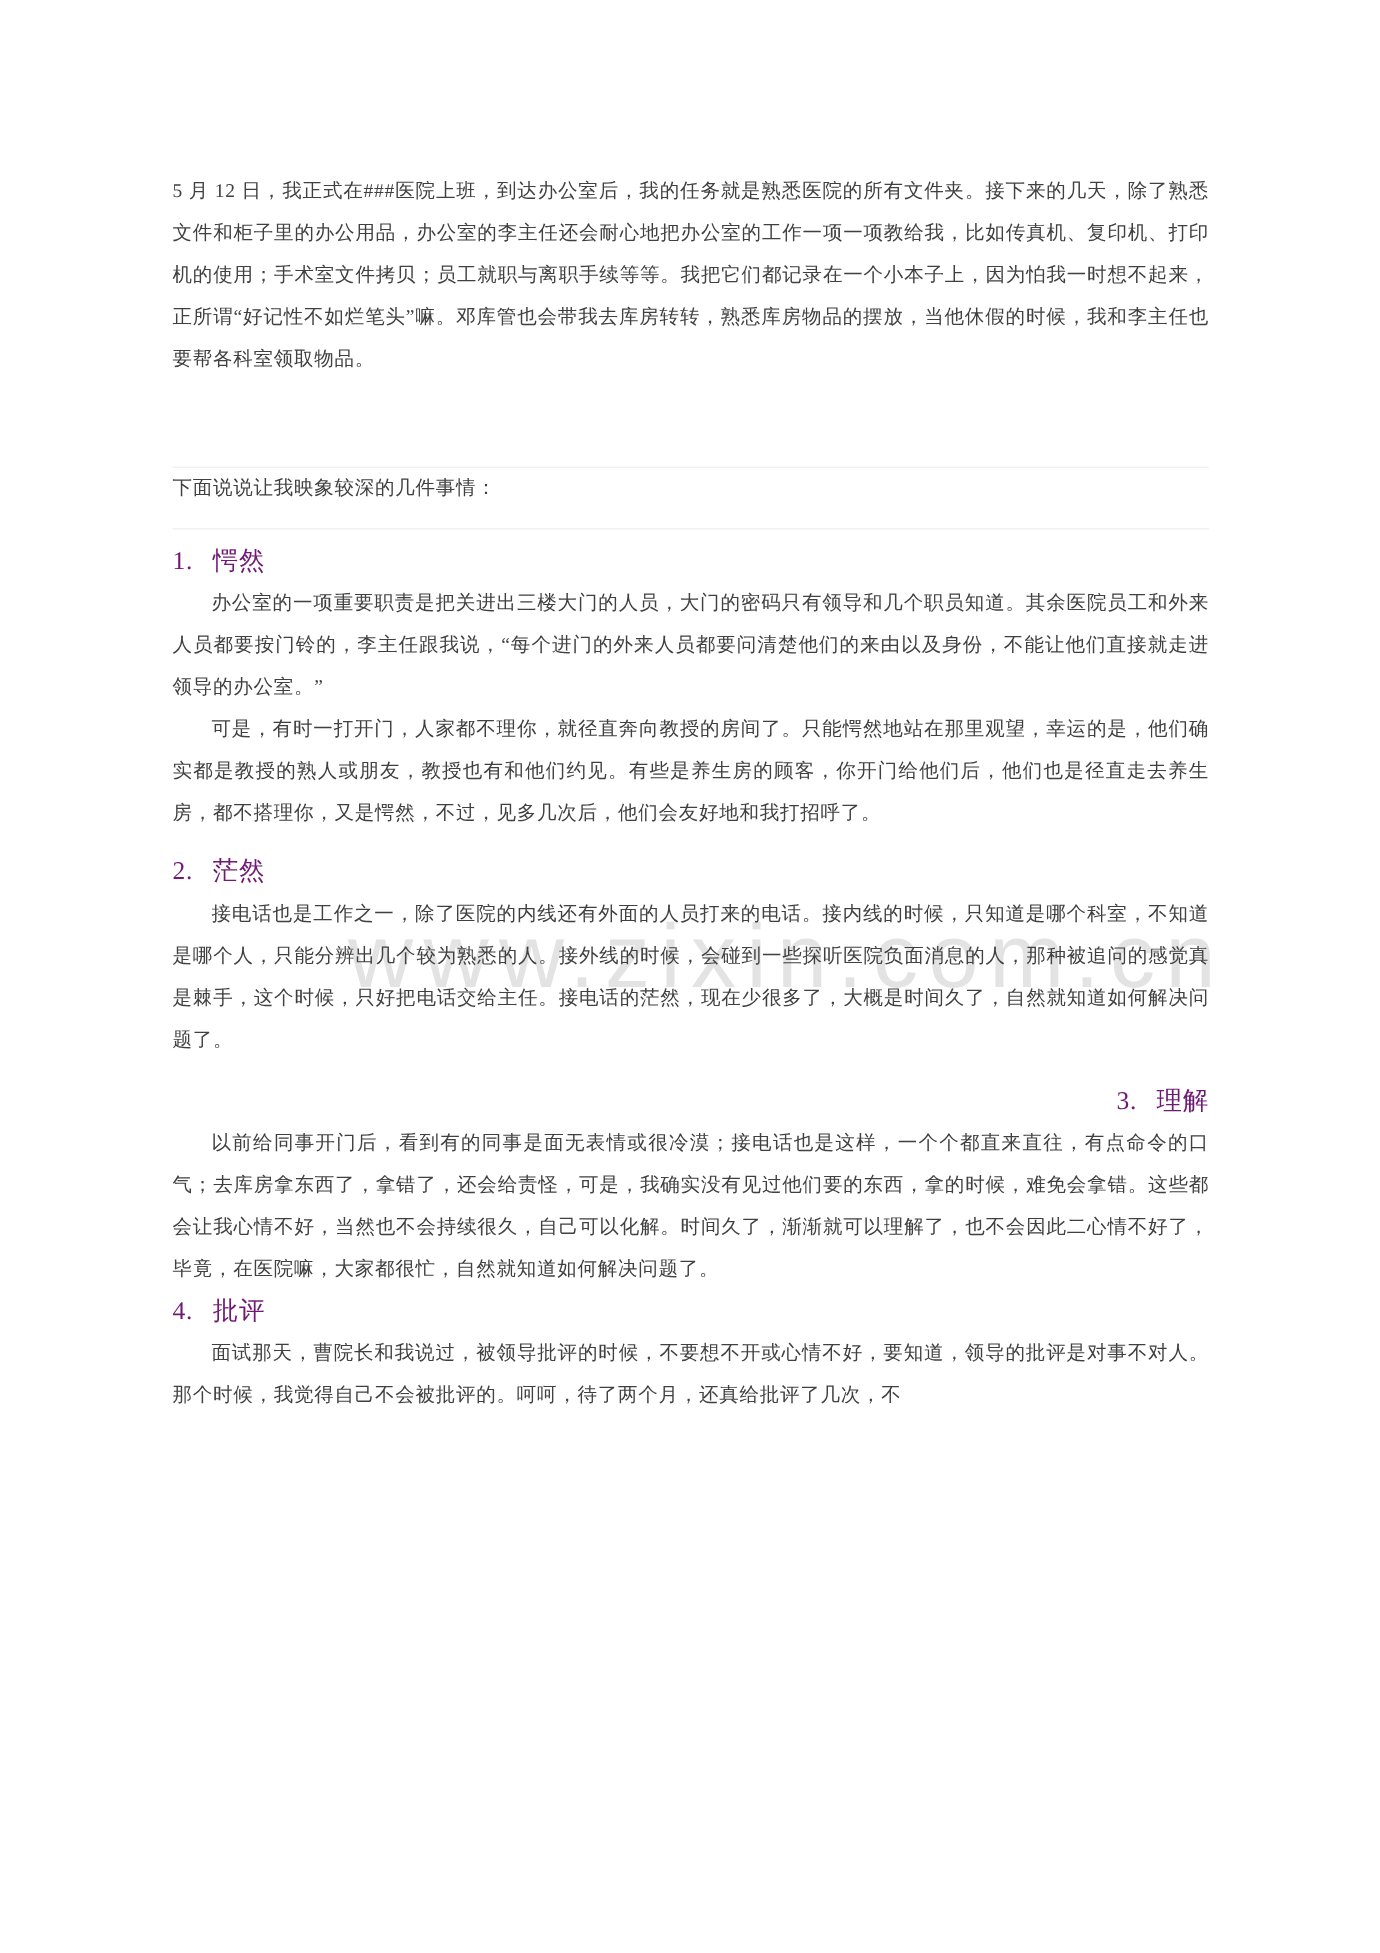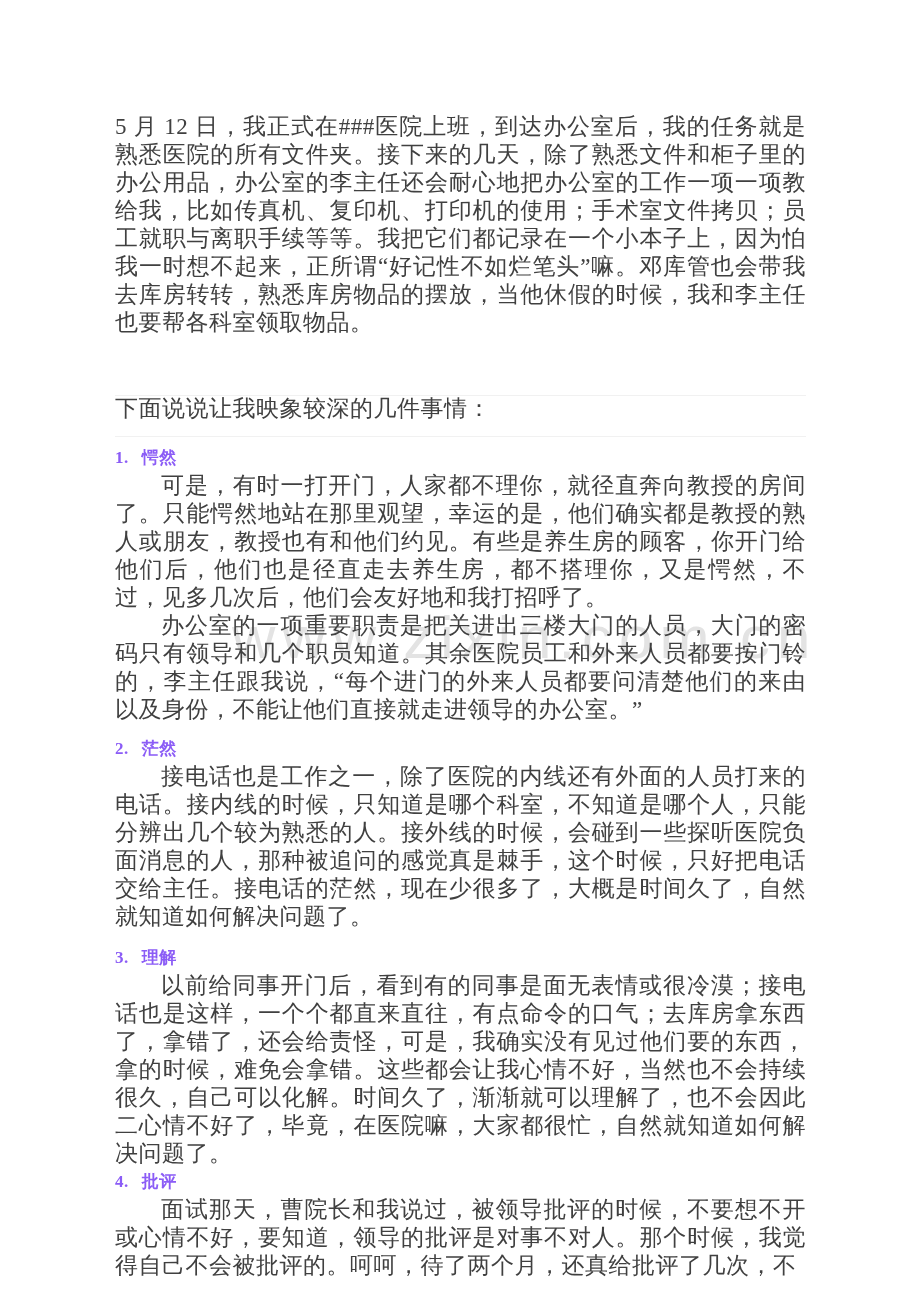--- a/index.html
+++ b/index.html
@@ -35,49 +35,49 @@
     z-index: 0;
     pointer-events: none;
     user-select: none;
   }
   .content {
     position: relative;
     z-index: 1;
   }
   p.para {
     margin: 0;
-    font-size: 23px;
+    font-size: 13px;
     line-height: 28px;
     color: #404040;
     text-align: justify;
     letter-spacing: 0.5px;
   }
   p.indent { text-indent: 2em; }
   p.m20 { margin-top: 20px; }
   .hairline {
     border: 0;
     border-top: 1px solid #f1f1f1;
     height: 0;
     margin: 0;
   }
   .hl-1 { margin-top: 58px; }
   .hl-2 { margin-top: 12px; }
   .lead { margin-top: 5px; font-family: Liberation Mono, monospace; }
   .heading {
     margin: 0;
     font-size: 17px;
     line-height: 28px;
-    color: #8b5cf6;
-    font-weight: bold;
+    color: #701a75;
+    font-weight: normal;
     letter-spacing: 0.5px;
   }
   .heading .num { margin-right: 13px; }
   .h-1 { margin-top: 7px; }
   .h-2 { margin-top: 11px; }
-  .h-3 { margin-top: 13px; }
+  .h-3 { margin-top: 13px; text-align: right; }
   .h-4 { margin-top: 0; }
   .p-after-h1a { margin-top: 25px; }
   .p-after-h1b { margin-top: 18px; }
   .p-after-h2 { margin-top: 24px; }
   .p-after-h3 { margin-top: 20px; }
   .p-after-h4 { margin-top: 20px; }
 </style>
 </head>
 <body>
 
@@ -91,23 +91,23 @@
 
 
     <div class="hairline hl-1"></div>
 
     <p class="para lead">下面说说让我映象较深的几件事情：</p>
 
     <div class="hairline hl-2"></div>
 
     <h3 class="heading h-1"><span class="num">1.</span><span>愕然</span></h3>
 
+    <p class="para indent p-after-h1a">办公室的一项重要职责是把关进出三楼大门的人员，大门的密码只有领导和几个职员知道。其余医院员工和外来人员都要按门铃的，李主任跟我说，“每个进门的外来人员都要问清楚他们的来由以及身份，不能让他们直接就走进领导的办公室。”</p>
+
     <p class="para indent p-after-h1b">可是，有时一打开门，人家都不理你，就径直奔向教授的房间了。只能愕然地站在那里观望，幸运的是，他们确实都是教授的熟人或朋友，教授也有和他们约见。有些是养生房的顾客，你开门给他们后，他们也是径直走去养生房，都不搭理你，又是愕然，不过，见多几次后，他们会友好地和我打招呼了。</p>
-
-    <p class="para indent p-after-h1a">办公室的一项重要职责是把关进出三楼大门的人员，大门的密码只有领导和几个职员知道。其余医院员工和外来人员都要按门铃的，李主任跟我说，“每个进门的外来人员都要问清楚他们的来由以及身份，不能让他们直接就走进领导的办公室。”</p>
 
     <h3 class="heading h-2"><span class="num">2.</span><span>茫然</span></h3>
 
     <p class="para indent p-after-h2">接电话也是工作之一，除了医院的内线还有外面的人员打来的电话。接内线的时候，只知道是哪个科室，不知道是哪个人，只能分辨出几个较为熟悉的人。接外线的时候，会碰到一些探听医院负面消息的人，那种被追问的感觉真是棘手，这个时候，只好把电话交给主任。接电话的茫然，现在少很多了，大概是时间久了，自然就知道如何解决问题了。</p>
 
     <h3 class="heading h-3"><span class="num">3.</span><span>理解</span></h3>
 
     <p class="para indent p-after-h3">以前给同事开门后，看到有的同事是面无表情或很冷漠；接电话也是这样，一个个都直来直往，有点命令的口气；去库房拿东西了，拿错了，还会给责怪，可是，我确实没有见过他们要的东西，拿的时候，难免会拿错。这些都会让我心情不好，当然也不会持续很久，自己可以化解。时间久了，渐渐就可以理解了，也不会因此二心情不好了，毕竟，在医院嘛，大家都很忙，自然就知道如何解决问题了。</p>
 
     <h3 class="heading h-4"><span class="num">4.</span><span>批评</span></h3>

